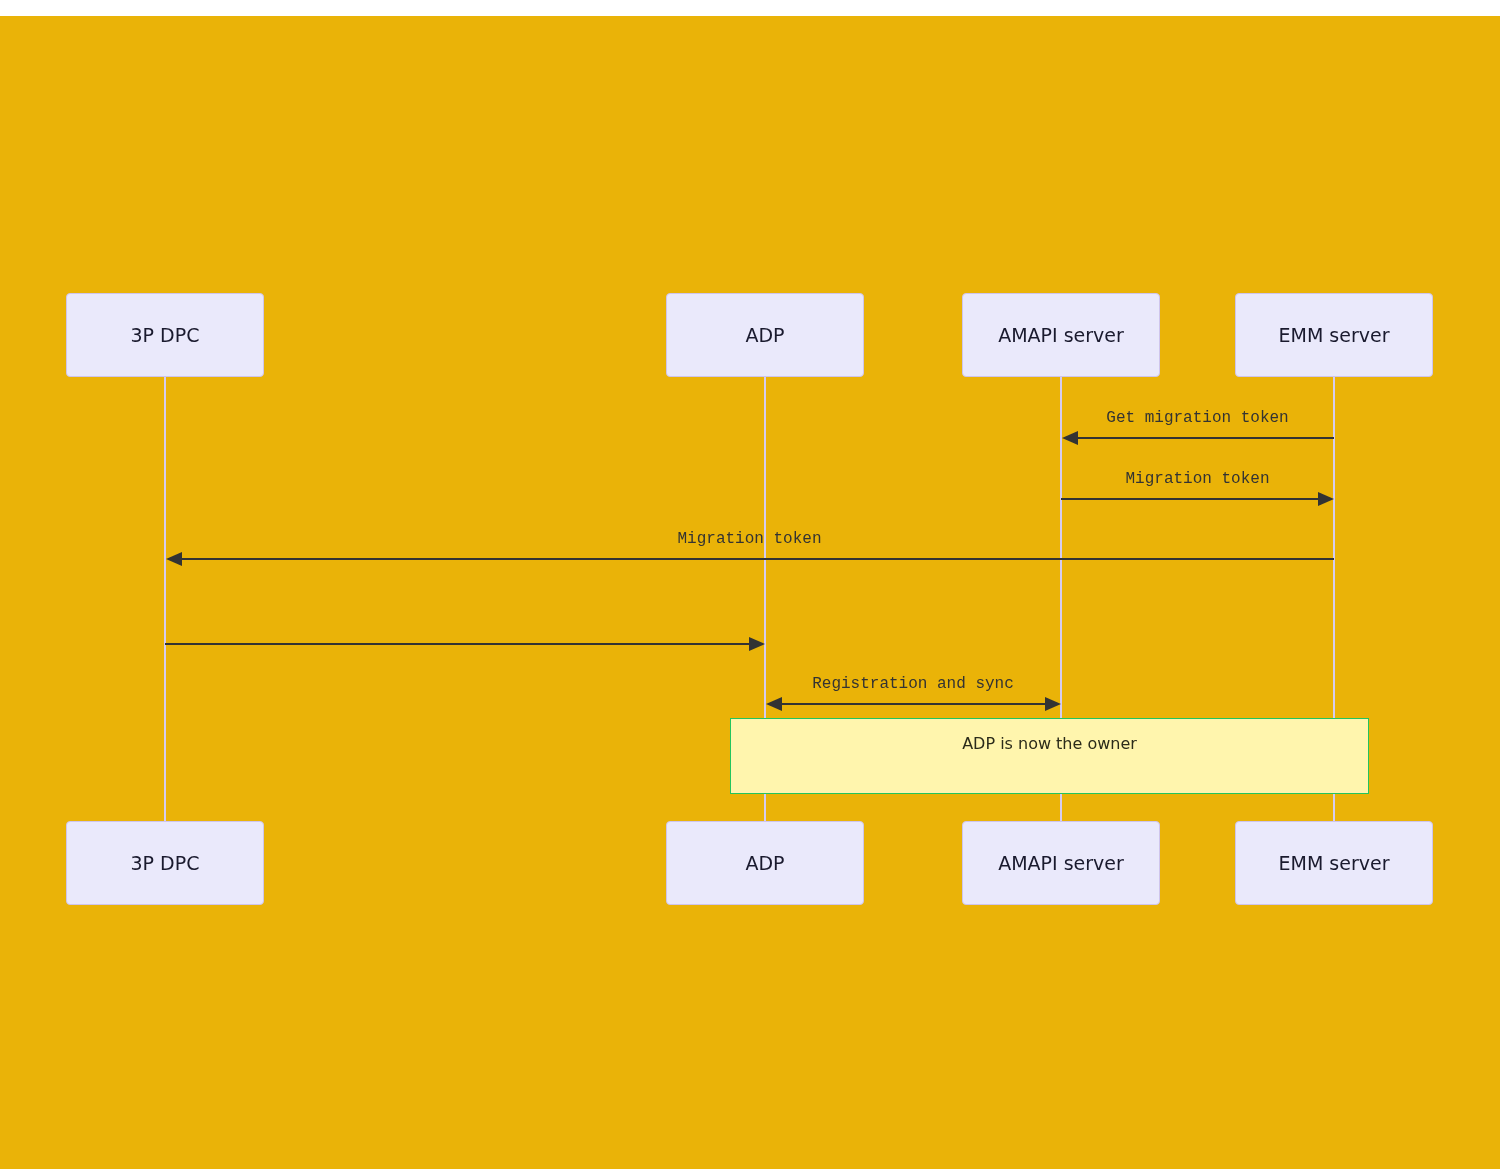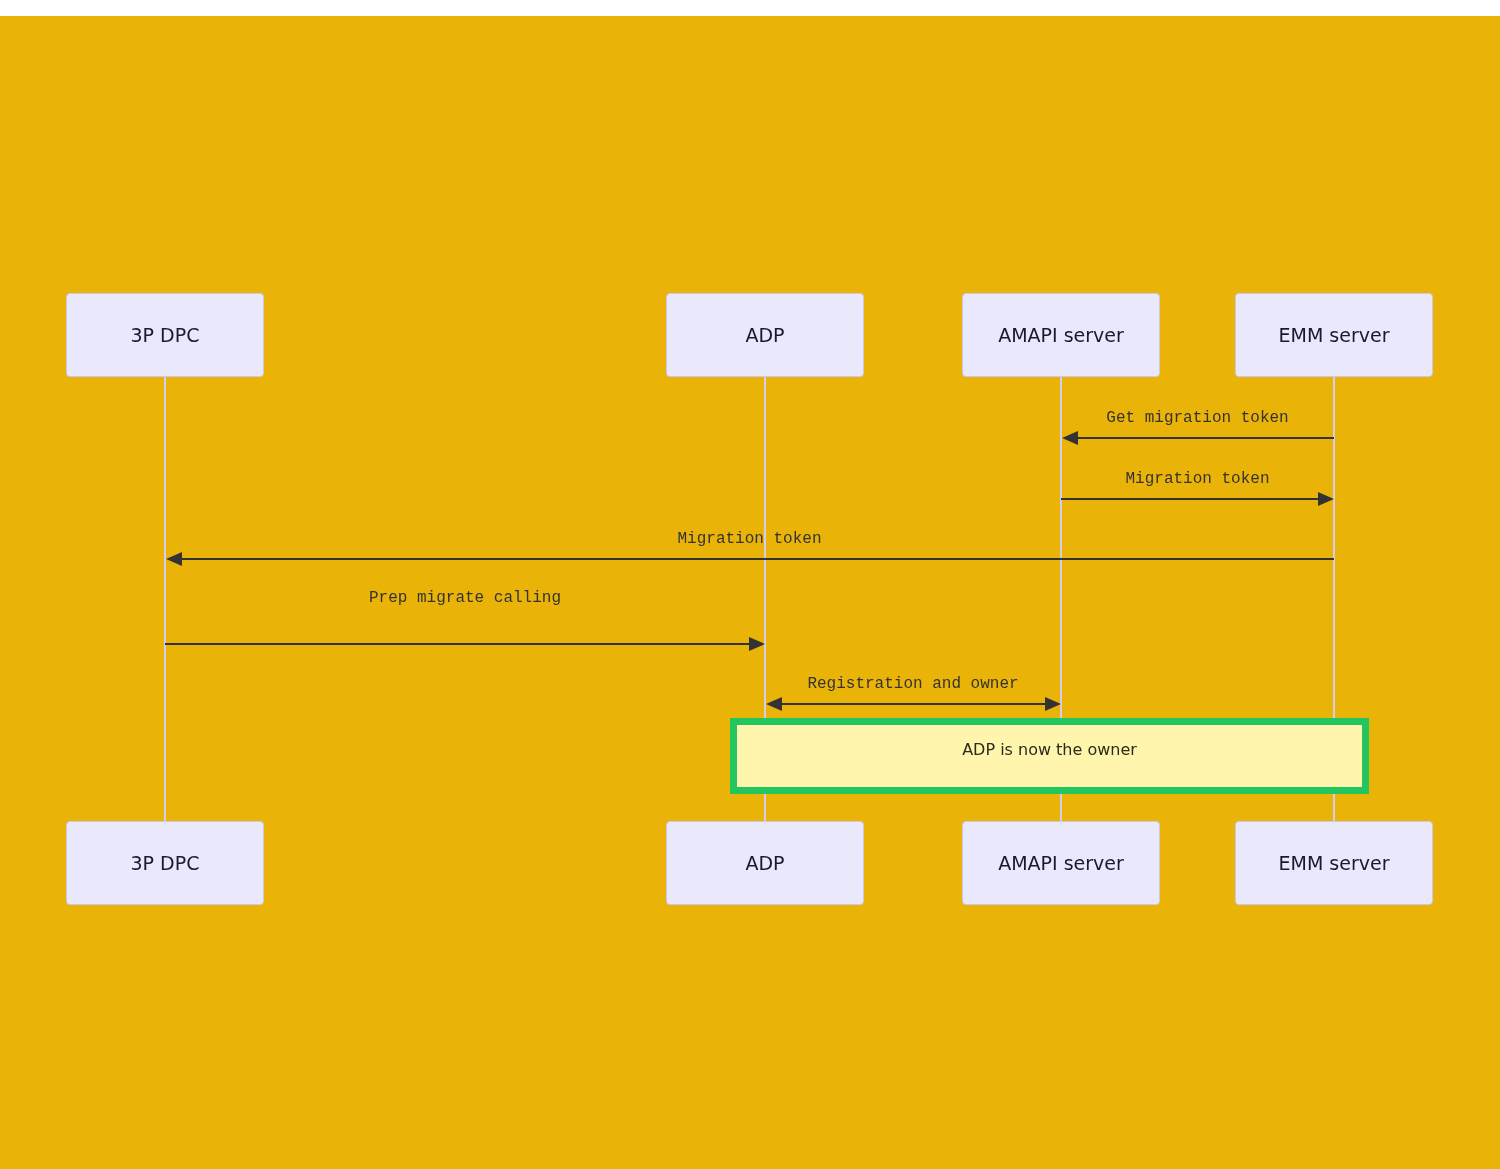--- a/index.html
+++ b/index.html
@@ -61,21 +61,21 @@
   .arrowhead.left  { border-right: 16px solid #333333; }
   .arrowhead.right { border-left: 16px solid #333333; }
   .note {
     position: absolute;
     left: 730px;
     top: 702px;
     width: 639px;
     height: 76px;
     box-sizing: border-box;
     background: #fff5ad;
-    border: 7px solid #22c55e;
+    border: 1px solid #22c55e;
     text-align: center;
     font-size: 16px;
     line-height: 24px;
     padding-top: 13px;
     color: #2b2b1a;
   }
 </style>
 </head>
 <body>
 
@@ -105,26 +105,25 @@
 
   <div class="msg-label" style="left:1061px;top:451px;width:273px;">Migration token</div>
   <div class="msg-line" style="left:1061px;top:482px;width:259px;"></div>
   <div class="arrowhead right" style="left:1318px;top:476px;"></div>
 
   <div class="msg-label" style="left:165px;top:511px;width:1169px;">Migration token</div>
   <div class="msg-line" style="left:180px;top:542px;width:1154px;"></div>
   <div class="arrowhead left" style="left:166px;top:536px;"></div>
 
   <div class="msg-label" style="left:165px;top:570px;width:600px;">
-    <div>Prep migrate calling</div>
   </div>
   <div class="msg-line" style="left:165px;top:627px;width:584px;"></div>
   <div class="arrowhead right" style="left:749px;top:621px;"></div>
 
-  <div class="msg-label" style="left:765px;top:656px;width:296px;">Registration and owner</div>
+  <div class="msg-label" style="left:765px;top:656px;width:296px;">Registration and sync</div>
   <div class="msg-line" style="left:779px;top:687px;width:268px;"></div>
   <div class="arrowhead left" style="left:766px;top:681px;"></div>
   <div class="arrowhead right" style="left:1045px;top:681px;"></div>
 
   <div class="note">
     <div>ADP is now the owner</div>
   </div>
 
   <div class="actor" style="left:66px;top:805px;">
       <span>3P DPC</span>

